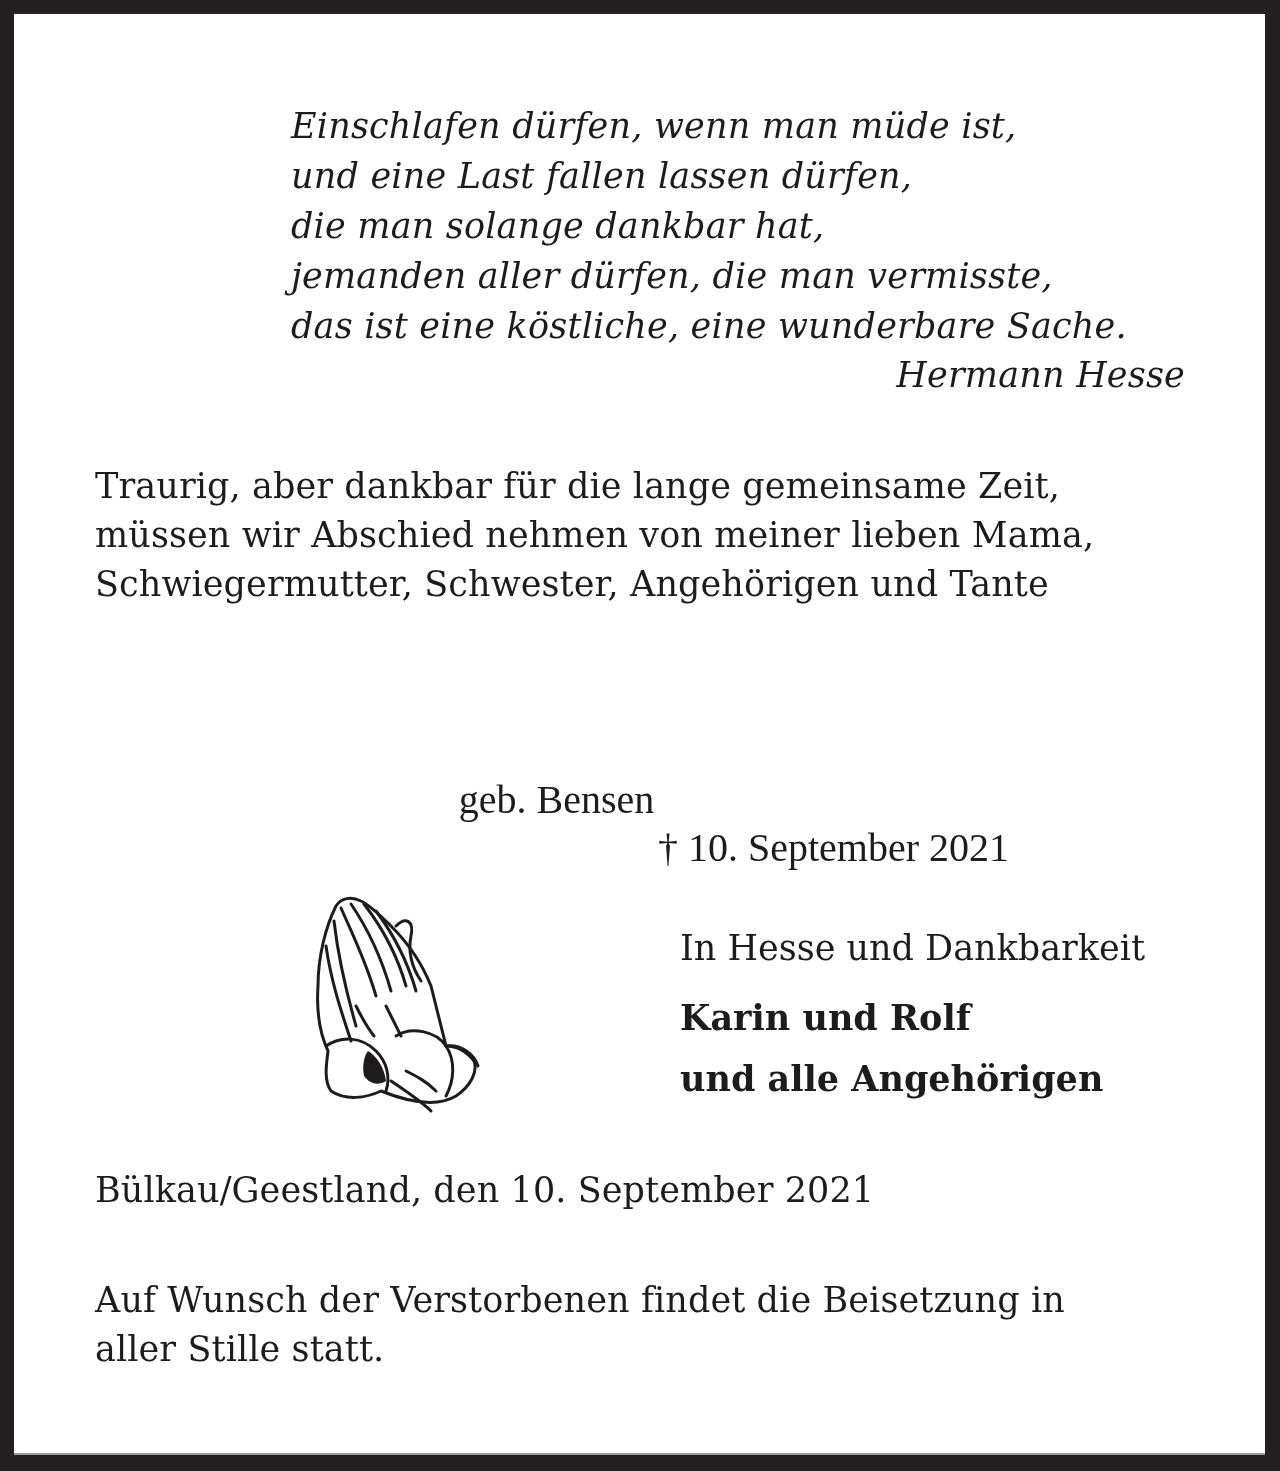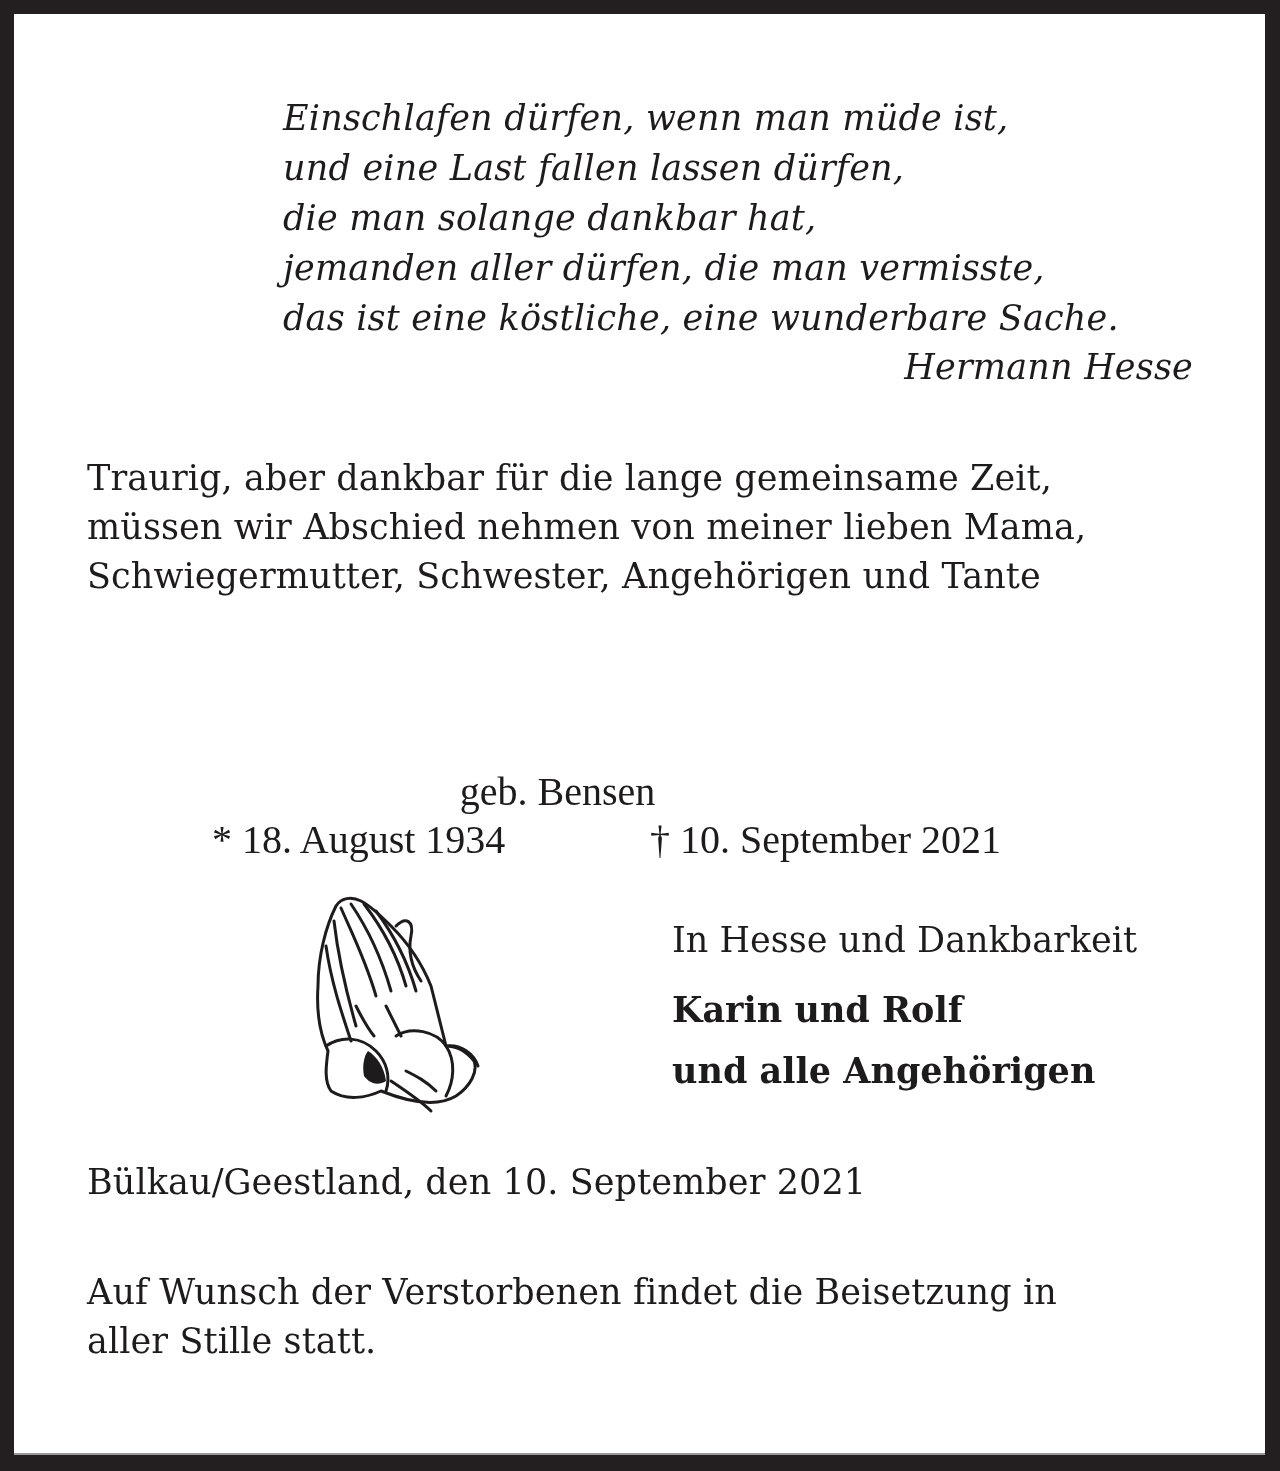--- a/index.html
+++ b/index.html
@@ -14,21 +14,21 @@
   .page {
     position: absolute;
     left: 14px; top: 14px;
     width: 1251px; height: 1441px;
     background: #ffffff;
     box-shadow: inset 0 -2px 0 #9a9a9a;
   }
   .line {
     position: absolute;
     white-space: nowrap;
-    margin: 0;
+    margin: 8px;
   }
   .quote {
     font-style: italic;
     font-size: 35px;
     letter-spacing: 0.2px;
     left: 269px;
   }
   .author { right: 72px; text-align: left; }
   .body-text {
     font-size: 35px;
@@ -38,21 +38,21 @@
   .name {
     font-family: "Liberation Serif", "DejaVu Serif", serif;
     font-weight: bold;
     font-size: 96px;
     left: 0; width: 1251px; text-align: center;
     letter-spacing: -0.5px;
   }
   .centered {
     font-family: "Liberation Serif", "DejaVu Serif", serif;
     font-size: 40px;
-    left: 17px; width: 1053px; text-align: center;
+    left: 8px; width: 1053px; text-align: center;
   }
   .date {
     font-family: "Liberation Serif", "DejaVu Serif", serif;
     font-size: 40px;
   }
   .right-col { left: 658px; font-size: 35px; }
   .bold { font-weight: bold; }
   .hands {
     position: absolute;
     left: 282px; top: 872px;
@@ -73,21 +73,20 @@
     <p class="line quote author" style="top:333px; left:auto;">Hermann Hesse</p>
   </div>
 
   <div>
     <p class="line body-text" style="top:444px">Traurig, aber dankbar für die lange gemeinsame Zeit,</p>
     <p class="line body-text" style="top:493px">müssen wir Abschied nehmen von meiner lieben Mama,</p>
     <p class="line body-text" style="top:542px">Schwiegermutter, Schwester, Angehörigen und Tante</p>
   </div>
 
   <p class="line centered" style="top:754px">geb. Bensen</p>
-  <p class="line date" style="top:802px; left:198px">* 18. August 1934</p>
   <p class="line date" style="top:802px; left:636px">† 10. September 2021</p>
 
   <svg class="hands" viewBox="0 0 185 235">
     <g fill="none" stroke="#1e1b1c" stroke-width="3" stroke-linecap="round" stroke-linejoin="round">
 
       <path d="M40 20 C30 40 22 70 22 100 C20 130 25 150 32 165 C30 180 28 195 35 205 C50 215 70 212 85 205 C110 215 140 222 160 210 C175 200 182 185 178 175 C170 165 160 160 150 160 C145 140 140 120 135 100 C125 75 110 55 95 40 C85 30 75 20 65 15 C55 10 45 12 40 20 Z"></path>
 
       <path d="M45 22 C55 45 70 75 80 110"></path>
       <path d="M55 18 C70 40 85 70 95 105"></path>
       <path d="M68 18 C85 40 100 65 110 100"></path>

